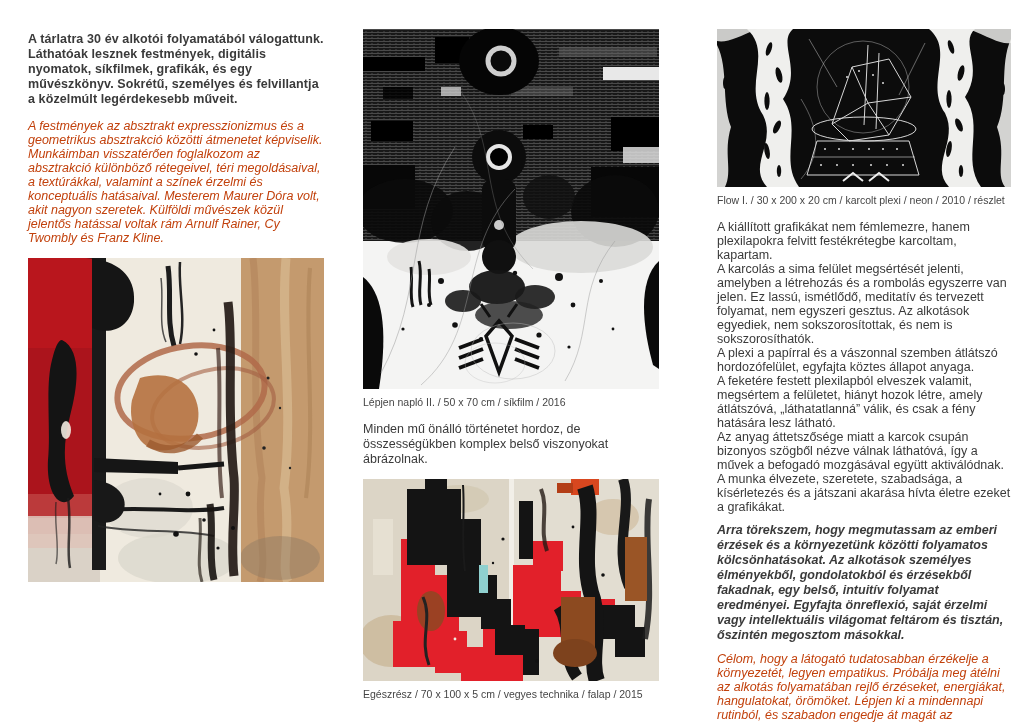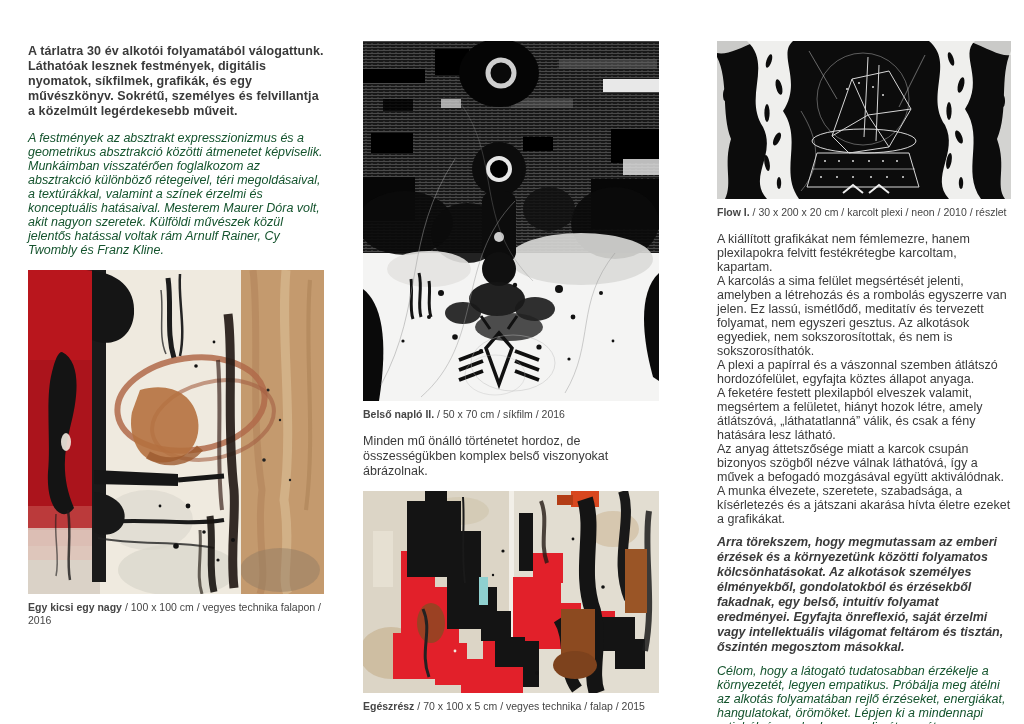--- a/index.html
+++ b/index.html
@@ -2,33 +2,33 @@
 <html lang="hu"><head>
 <meta charset="utf-8">
 <style>
   html,body{margin:0;padding:0;}
   body{
     width:1024px;height:724px;position:relative;overflow:hidden;
     background:#ffffff;
     font-family:"Liberation Sans","DejaVu Sans",sans-serif;
     color:#3a3a3a;
   }
-  .col{position:absolute;top:16px;}
+  .col{position:absolute;top:4px;}
   #col-left{left:28px;width:296px;}
   #col-mid{left:363px;width:296px;}
   #col-right{left:717px;width:294px;}
   p{margin:0;font-size:12.5px;line-height:15px;}
   .lead{font-weight:bold;letter-spacing:.1px;}
-  .italic{font-style:italic;color:#14532d;}
+  .italic{font-style:italic;color:#c2410c;}
   .statement{font-size:12.5px;line-height:14px;}
   .boldpara{font-weight:bold;line-height:15px;font-style:italic;}
   figure{margin:0;line-height:0;}
   figure svg{display:block;}
   .caption{font-size:10.5px;line-height:13px;color:#454545;margin-top:7px;}
-  .caption .t{font-weight:bold;}
+  .caption .t{font-weight:normal;}
   #col-left .lead{margin-top:28px;}
   #col-left .p1{margin-top:13px;}
   #col-left .p2{margin-top:12px;line-height:14px;}
   #col-left figure{margin-top:13px;}
   #col-left .p3{margin-top:14px;}
   #col-mid figure.f1{margin-top:25px;}
   #col-mid .p1{margin-top:13px;}
   #col-mid figure.f2{margin-top:12px;}
   #col-right figure.f1{margin-top:25px;}
   #col-right .statements{margin-top:13px;}
@@ -100,21 +100,20 @@
         <circle cx="190" cy="290" r="1.6" fill="#111"></circle>
       <circle cx="132" cy="236" r="1.4" fill="#111"></circle>
         <circle cx="205" cy="270" r="2" fill="#111"></circle>
       <circle cx="168" cy="96" r="1.8" fill="#111"></circle>
         <circle cx="186" cy="72" r="1.4" fill="#111"></circle>
 
       <path d="M182,246 C186,274 180,298 186,322" stroke="#17130f" stroke-width="7" fill="none" opacity=".9"></path>
       <path d="M172,260 C174,286 168,306 174,324" stroke="#2b241c" stroke-width="3" fill="none" opacity=".7"></path>
     </svg>
   </figure>
-  <div class="caption"><span class="t">Egy kicsi egy nagy</span><span> / 100 x 100 cm / vegyes technika falapon / 2016</span></div>
 
 </div>
 
 <div class="col" id="col-mid">
   <figure class="f1">
     <svg width="296" height="360" viewBox="0 0 296 360" xmlns="http://www.w3.org/2000/svg">
       <defs>
         <pattern id="scan" width="6" height="3" patternUnits="userSpaceOnUse">
           <rect width="6" height="3" fill="#181818"></rect>
           <rect width="6" height="1" y="0" fill="#4a4a4a"></rect>
@@ -183,21 +182,21 @@
       <path d="M152,310 l24,9 m-24,1 l24,9 m-24,1 l24,9" stroke="#0f0f0f" stroke-width="4" fill="none"></path>
 
       <path d="M18,344 C62,262 40,198 92,118" stroke="#9a9a9a" stroke-width=".8" fill="none" opacity=".65"></path>
       <path d="M58,356 C122,300 92,222 152,160" stroke="#9a9a9a" stroke-width=".8" fill="none" opacity=".6"></path>
       <path d="M202,352 C232,302 212,262 252,212" stroke="#9a9a9a" stroke-width=".8" fill="none" opacity=".6"></path>
       <ellipse cx="150" cy="322" rx="42" ry="28" fill="none" stroke="#bbb" stroke-width=".8" opacity=".55"></ellipse>
       <ellipse cx="132" cy="334" rx="30" ry="20" fill="none" stroke="#bbb" stroke-width=".7" opacity=".5"></ellipse>
       <path d="M96,60 C140,120 110,180 170,240" stroke="#888" stroke-width=".7" fill="none" opacity=".5"></path>
     </svg>
   </figure>
-  <div class="caption"><span class="t">Belső napló II.</span><span> / 50 x 70 cm / síkfilm / 2016</span></div>
+  <div class="caption"><span class="t">Lépjen napló II.</span><span> / 50 x 70 cm / síkfilm / 2016</span></div>
 
   <p class="p1">Minden mű önálló történetet hordoz, de összességükben komplex belső viszonyokat ábrázolnak.</p>
 
   <figure class="f2">
     <svg width="296" height="202" viewBox="0 0 296 202" xmlns="http://www.w3.org/2000/svg">
       <rect width="296" height="202" fill="#dcd5c6"></rect>
       <rect x="150" width="146" height="202" fill="#e2ddd1"></rect>
       <rect x="146" width="5" height="202" fill="#f2efe8"></rect>
       <ellipse cx="28" cy="162" rx="32" ry="26" fill="#c8b393" opacity=".7"></ellipse>
       <ellipse cx="250" cy="38" rx="26" ry="18" fill="#c9b28e" opacity=".5"></ellipse>

